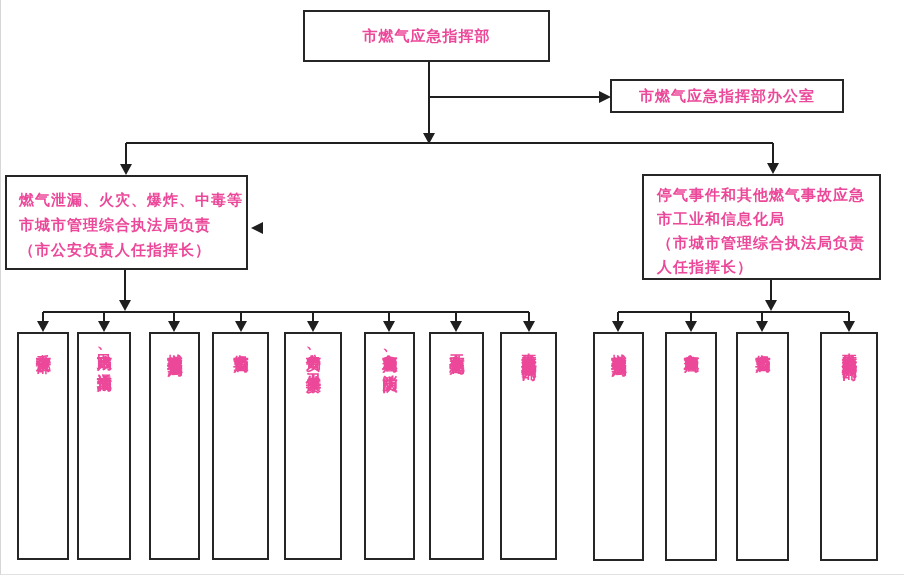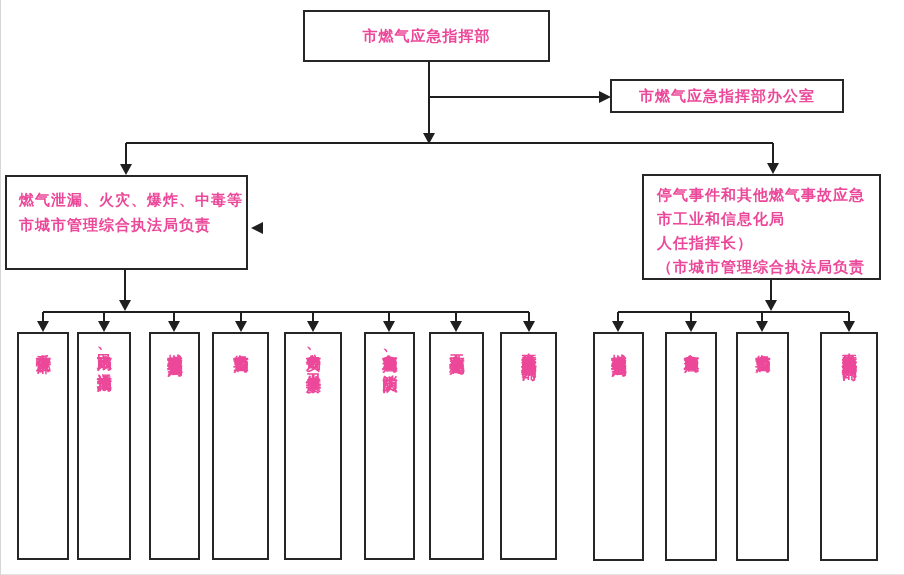--- a/index.html
+++ b/index.html
@@ -85,27 +85,28 @@
     <span>市燃气应急指挥部</span>
   </div>
 
   <div class="box hbox" style="left:609px;top:79px;width:234px;height:34px;text-align:right;">
     <span>市燃气应急指挥部办公室</span>
   </div>
 
   <div class="box mbox left-hq" style="left:4px;top:175px;width:243px;height:95px;">
     <div class="mline">燃气泄漏、火灾、爆炸、中毒等</div>
     <div class="mline">市城市管理综合执法局负责</div>
+    <div class="mline">（市公安负责人任指挥长）</div>
   </div>
 
   <div class="box mbox right-hq" style="left:641px;top:174px;width:239px;height:106px;font-family:Liberation Serif, serif;">
     <div class="mline">停气事件和其他燃气事故应急</div>
     <div class="mline">市工业和信息化局</div>
+    <div class="mline">（市城市管理综合执法局负责</div>
     <div class="mline">人任指挥长）</div>
-    <div class="mline">（市城市管理综合执法局负责</div>
   </div>
 
   <div class="box vbox" style="left:16px;top:332px;width:52px;height:228px;">
     <span class="vtext">市委宣传部</span>
     </div>
   <div class="box vbox" style="left:76px;top:332px;width:54px;height:228px;">
     <span class="vtext">市民政局、交通运输局</span>
     </div>
   <div class="box vbox" style="left:148px;top:332px;width:51px;height:228px;">
     <span class="vtext">市城市管理综合执法局</span>

